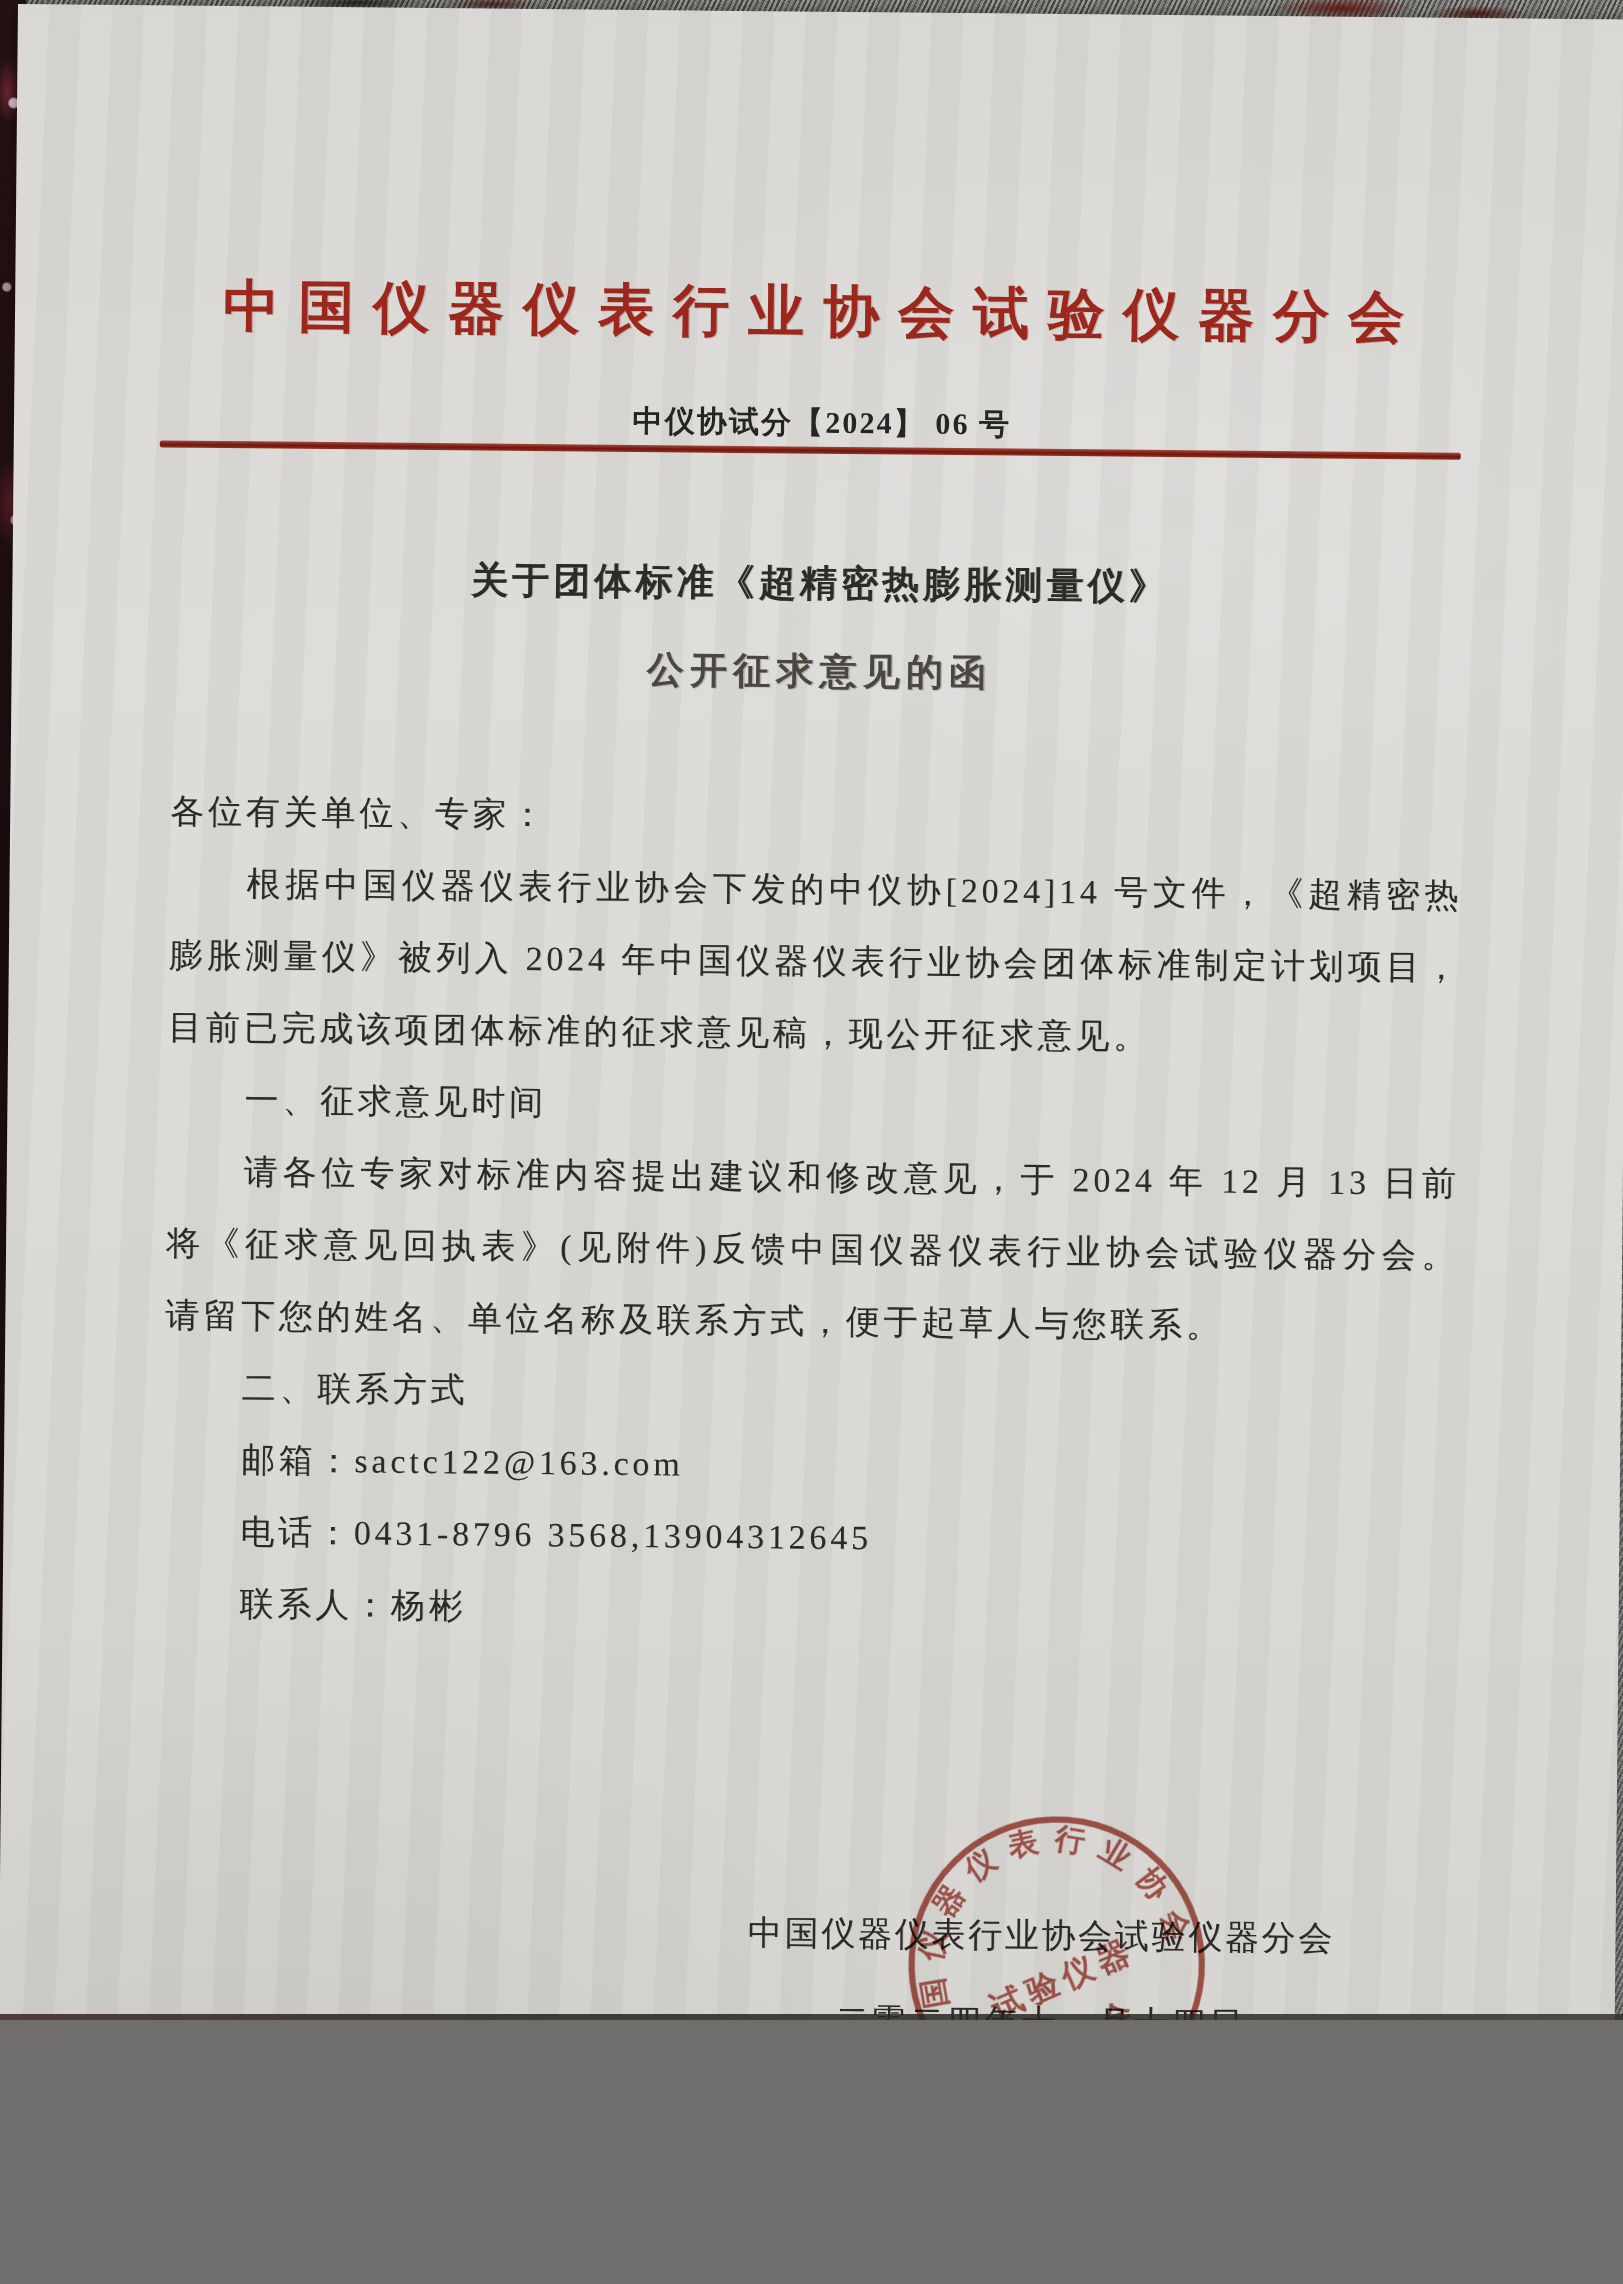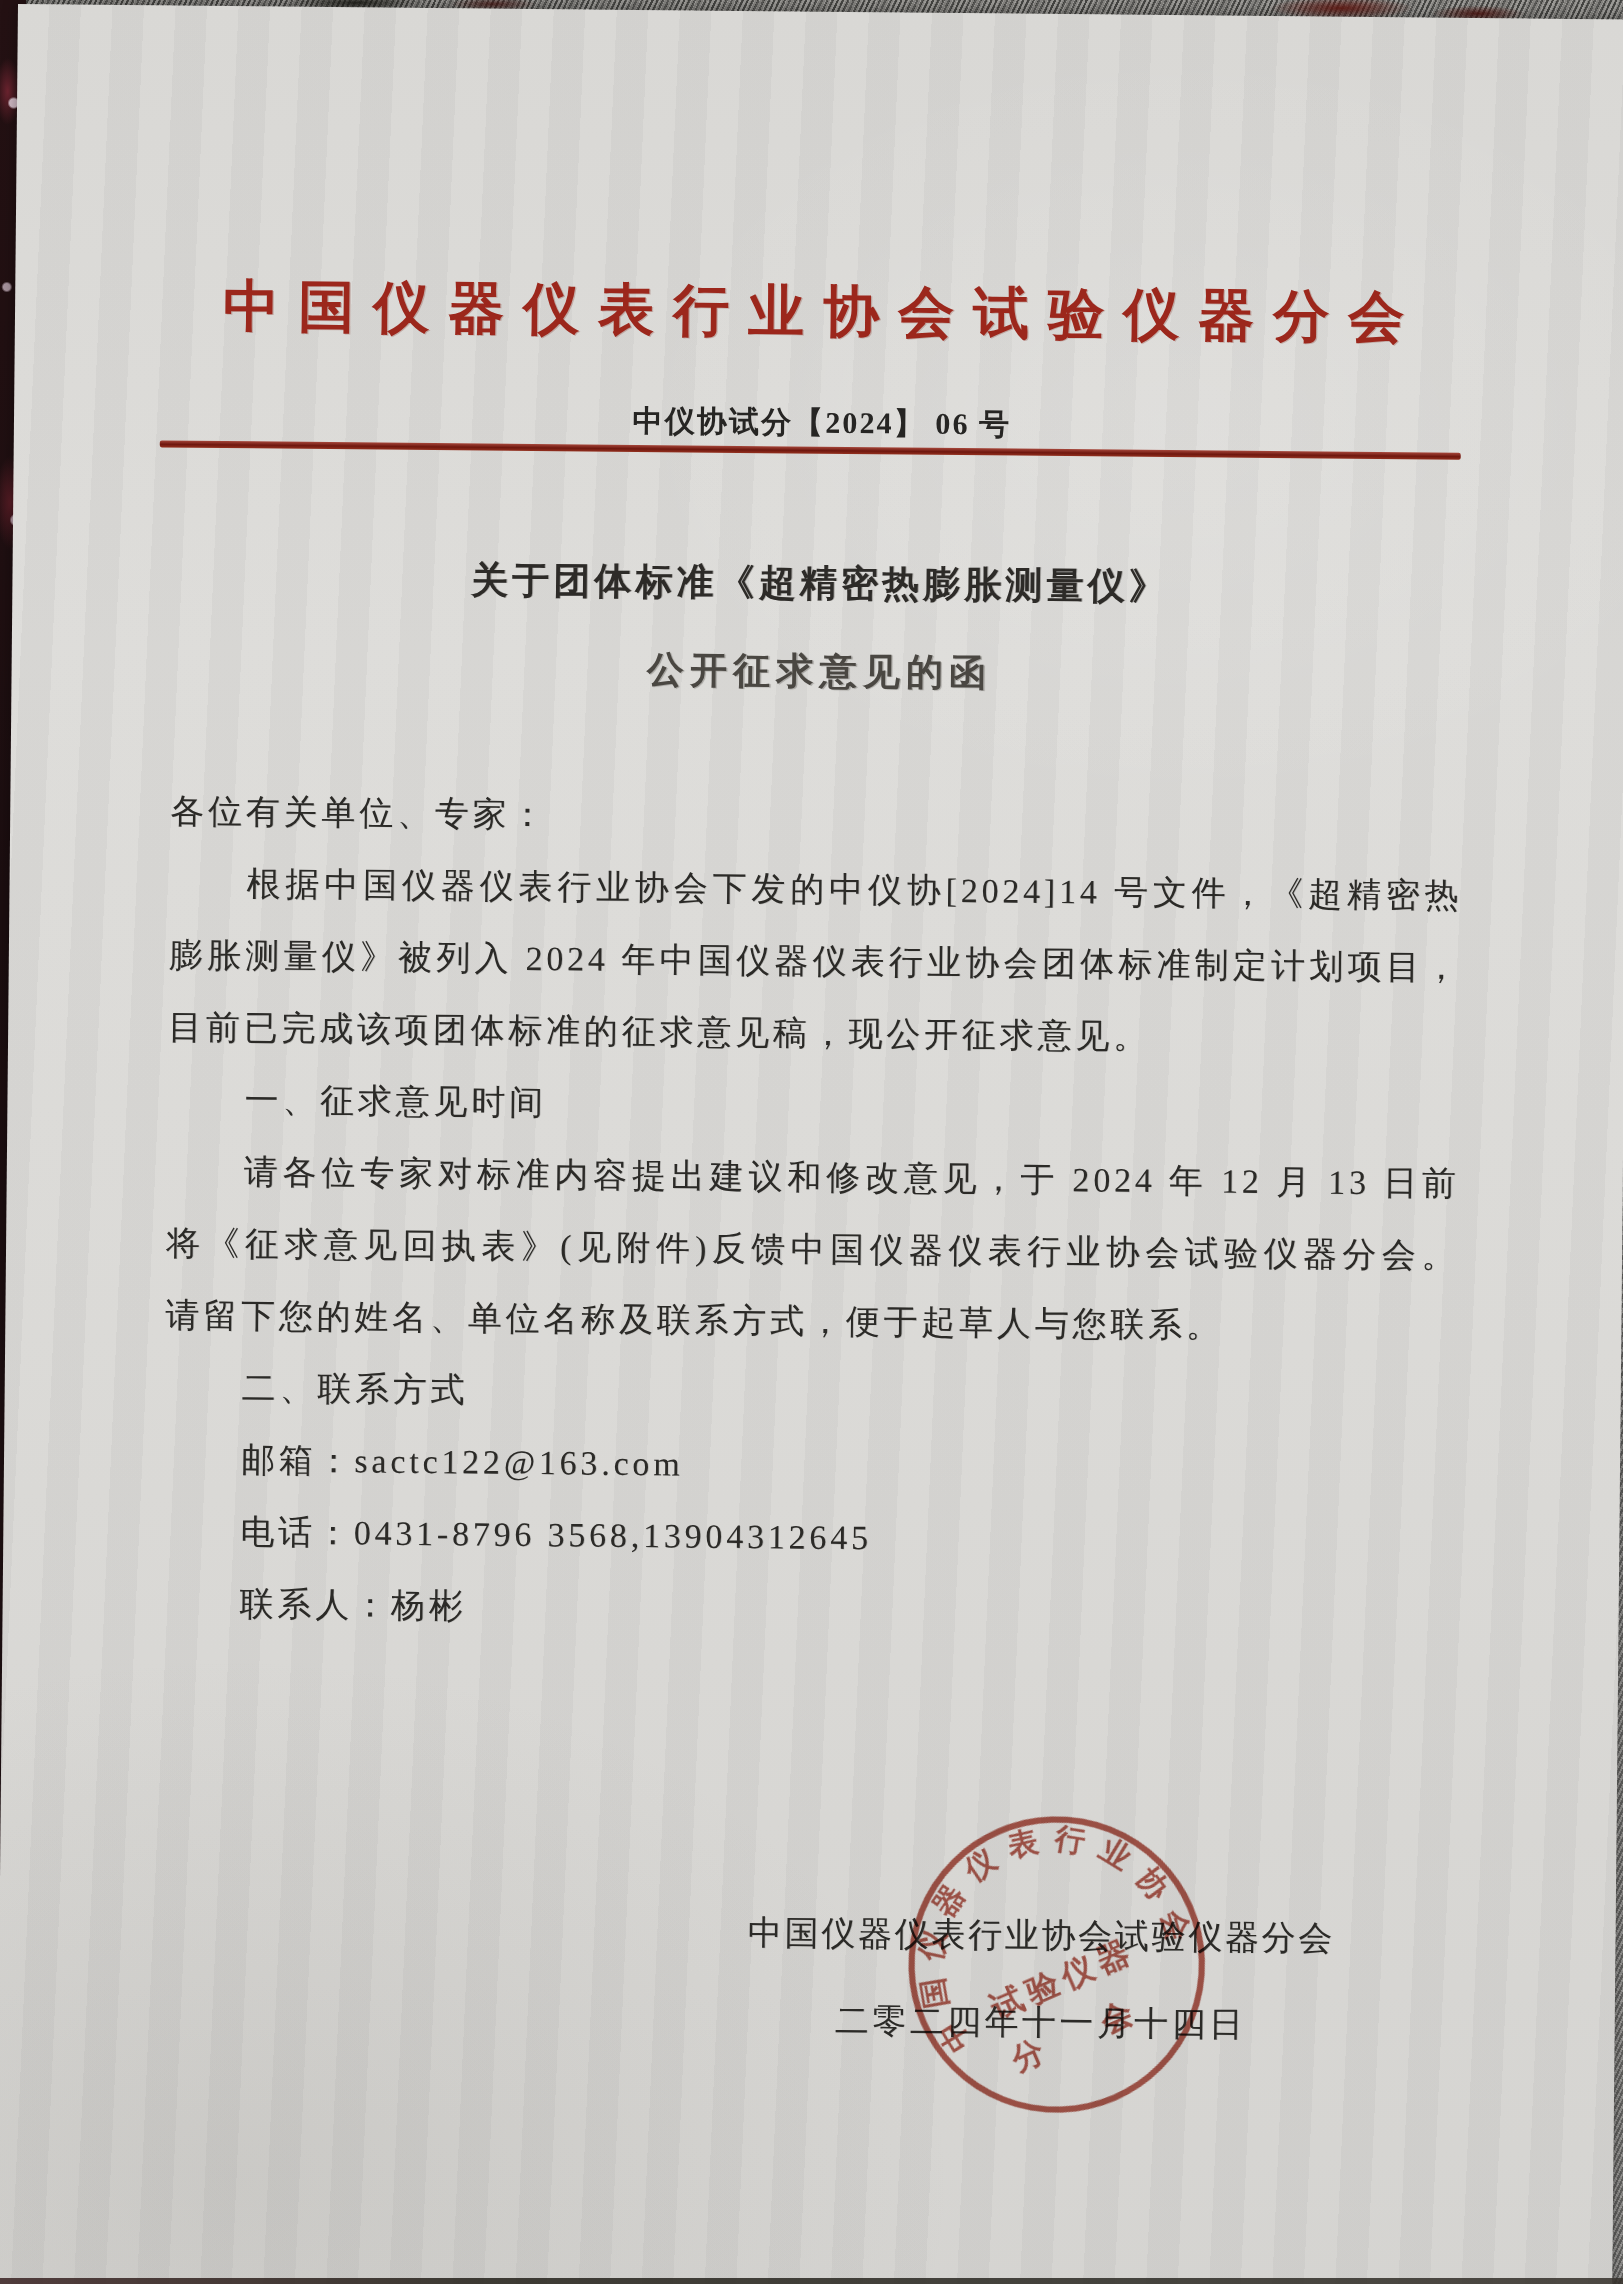--- a/index.html
+++ b/index.html
@@ -1,17 +1,17 @@
 <!DOCTYPE html>
 <html style="font-size:11px"><head>
 <meta charset="utf-8">
 <style>
   html,body{margin:0;padding:0;background:#6f6e6c;}
   .page{
-    position:relative;width:1623px;height:2284px;overflow:hidden;
+    position:relative;width:1623px;height:2020px;overflow:hidden;
     background:
       repeating-linear-gradient(115deg, rgba(40,40,38,.45) 0 2.1px, rgba(0,0,0,0) 2.1px 4.1px),
       repeating-linear-gradient(25deg, rgba(210,208,204,.25) 0 1.4px, rgba(0,0,0,0) 1.4px 4.8px),
       #8d8c8a;
     font-family:"Liberation Serif", serif;
   }
   
   .edge-left{
     position:absolute;left:0;top:0;width:26px;height:2284px;
     background-image:

